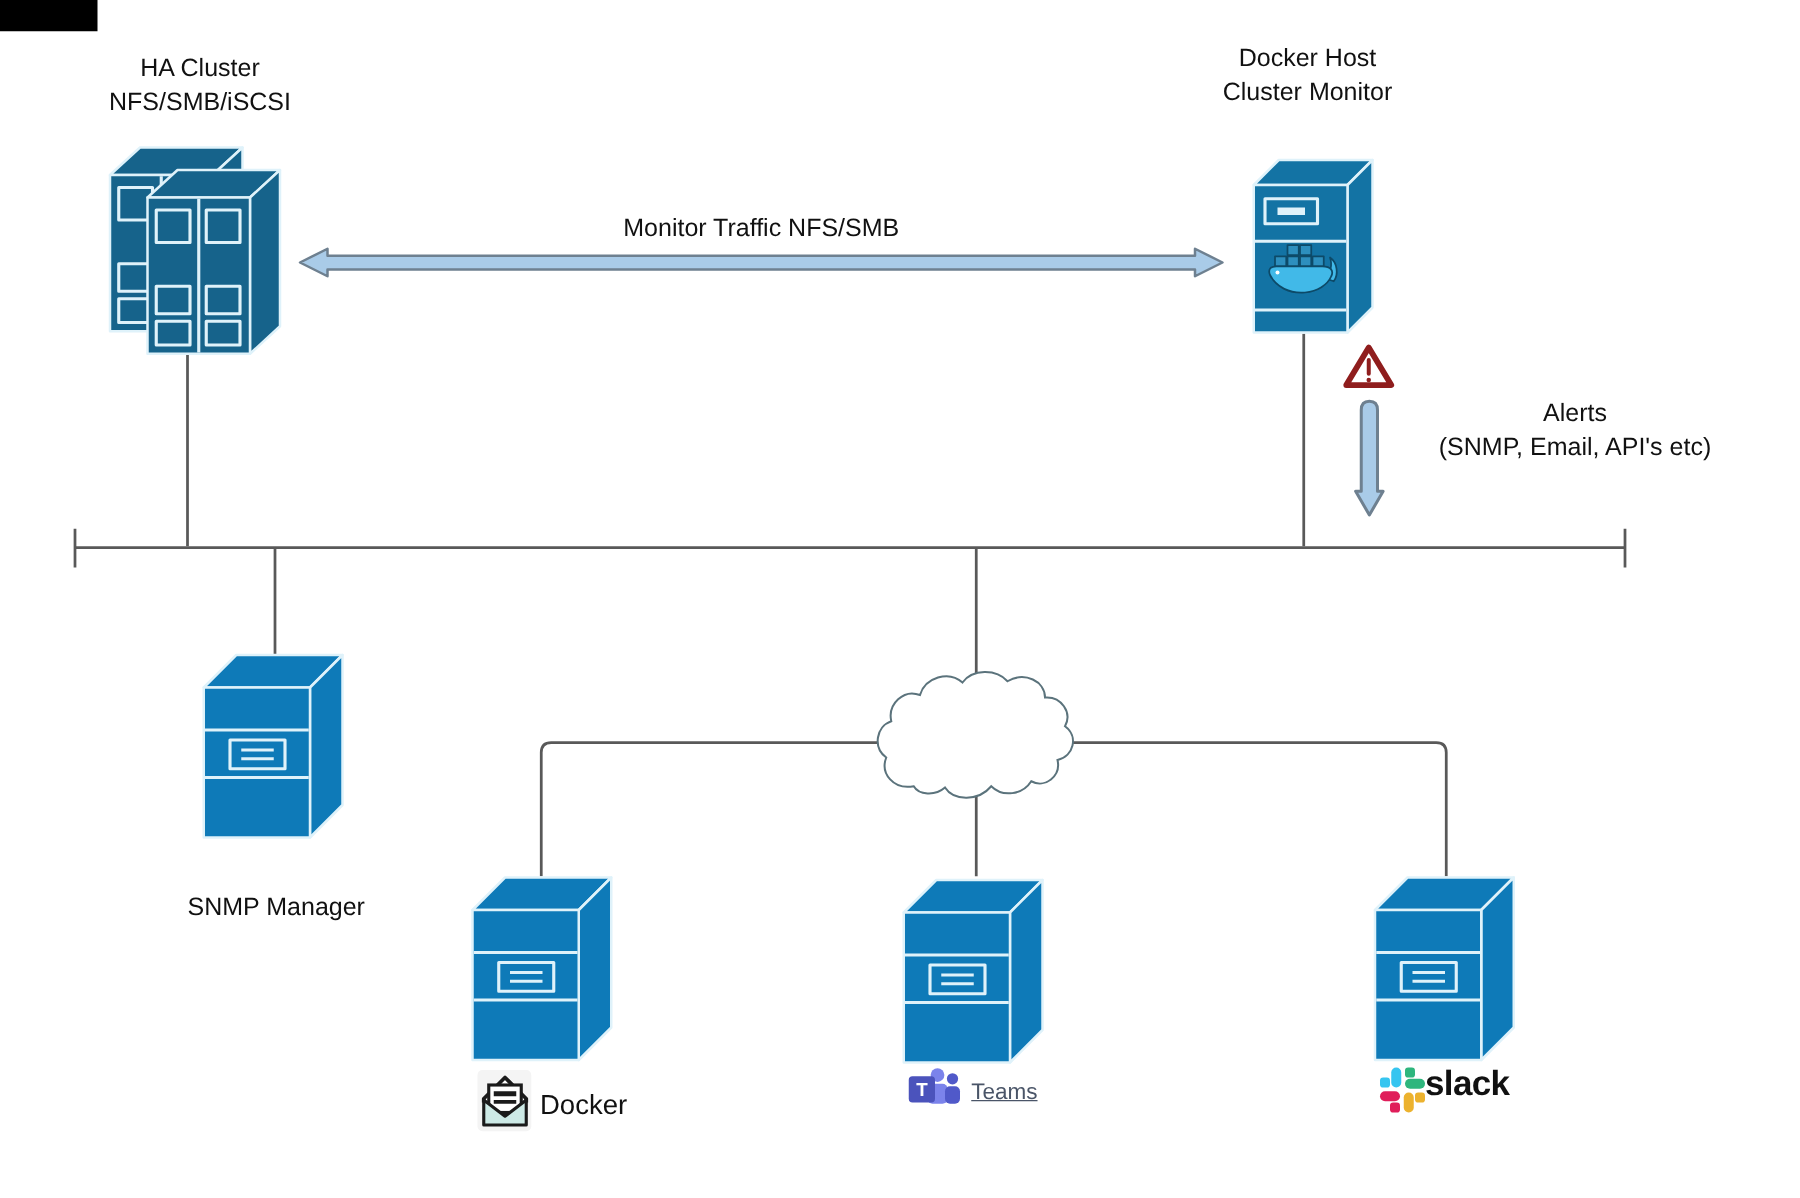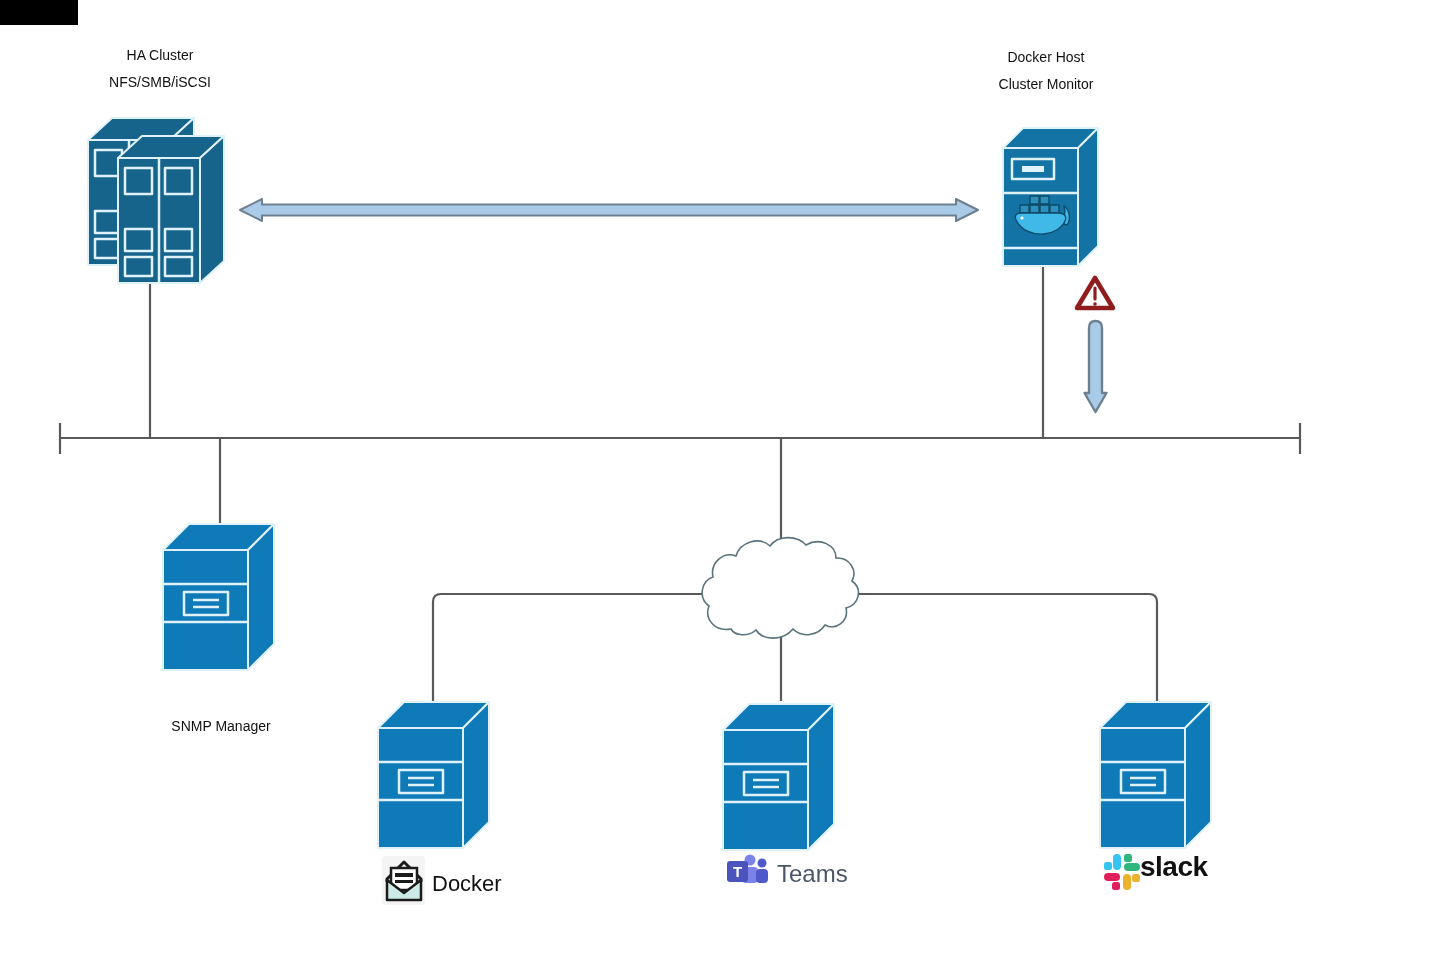--- a/index.html
+++ b/index.html
@@ -1,29 +1,29 @@
 <!DOCTYPE html>
 <html style="--background: #ffffff; --corner-artifact: #000000; --text: #111111; --line: #595959; --arrow-fill: #a9cbe8; --arrow-stroke: #6e8090; --warning-red: #8f1d1d; --cloud-stroke: #5b737c; --server-blue: #0e7ab8; --server-teal: #16638b; --docker-blue: #1373a4; --server-edge: #dff2fa; --whale-blue: #41b9e8; --whale-outline: #0d4a68; --container-blue: #2d8fbe; --teams-purple: #4b53bc; --teams-light: #7b83eb; --teams-mid: #5059c9; --teams-text: #4a5568; --slack-blue: #36c5f0; --slack-green: #2eb67d; --slack-yellow: #ecb22e; --slack-red: #e01e5a;"><head>
 <meta charset="utf-8">
 <style>
   html,body{margin:0;padding:0;background:#fff;}
   body{width:1440px;height:958px;position:relative;overflow:hidden;
        font-family:"Liberation Sans", sans-serif;color:var(--text,#111);}
   .stage{position:absolute;left:0;top:0;width:1440px;height:958px;}
   svg.layer{position:absolute;left:0;top:0;}
-  .lbl{position:absolute;white-space:nowrap;font-size:14px;line-height:27px;color:#111;}
+  .lbl{position:absolute;white-space:nowrap;font-size:20px;line-height:27px;color:#111;}
   .lbl.centered{transform:translateX(-50%);text-align:center;}
   #corner-artifact{position:absolute;left:0;top:0;width:78px;height:25px;background:var(--corner-artifact,#000);}
   #monitor-label{left:609px;top:170px;}
   #ha-title{left:160px;top:42px;}
-  #docker-title{left:1046px;top:44px;text-align:center;}
+  #docker-title{left:1046px;top:34px;text-align:center;}
   #alerts-label{left:1260px;top:318px;}
   #snmp-label{left:221px;top:697px;margin-top:16px;}
   #email-label{left:432px;top:870px;font-size:22px;}
-  #teams-label{left:777px;top:860px;font-size:24px;color:var(--teams-text,#4a5568);}
+  #teams-label{left:777px;top:860px;font-size:18px;color:var(--teams-text,#4a5568);text-decoration:underline;}
   #slack-label{left:1140px;top:853px;font-size:28px;font-weight:bold;letter-spacing:-0.5px;text-align:right;}
   .conn{stroke:var(--line,#595959);stroke-width:2.2;fill:none;}
   .srv{stroke-linejoin:round;}
 </style>
 </head>
 <body>
 
 <div class="stage">
 
   <div id="corner-artifact"></div>
@@ -154,21 +154,26 @@
   <div class="lbl centered" id="ha-title">
     <div>HA Cluster</div>
     <div>NFS/SMB/iSCSI</div>
   </div>
 
   <div class="lbl centered" id="docker-title">
     <div>Docker Host</div>
     <div>Cluster Monitor</div>
   </div>
 
+  <div class="lbl centered" id="monitor-label">Monitor Traffic NFS/SMB</div>
 
+  <div class="lbl centered" id="alerts-label">
+    <div>Alerts</div>
+    <div>(SNMP, Email, API's etc)</div>
+  </div>
 
   <div class="lbl centered" id="snmp-label">SNMP Manager</div>
 
   <div class="lbl" id="email-label">Docker</div>
 
   <div class="lbl" id="teams-label">Teams</div>
 
   <div class="lbl" id="slack-label">slack</div>
 
 </div>

